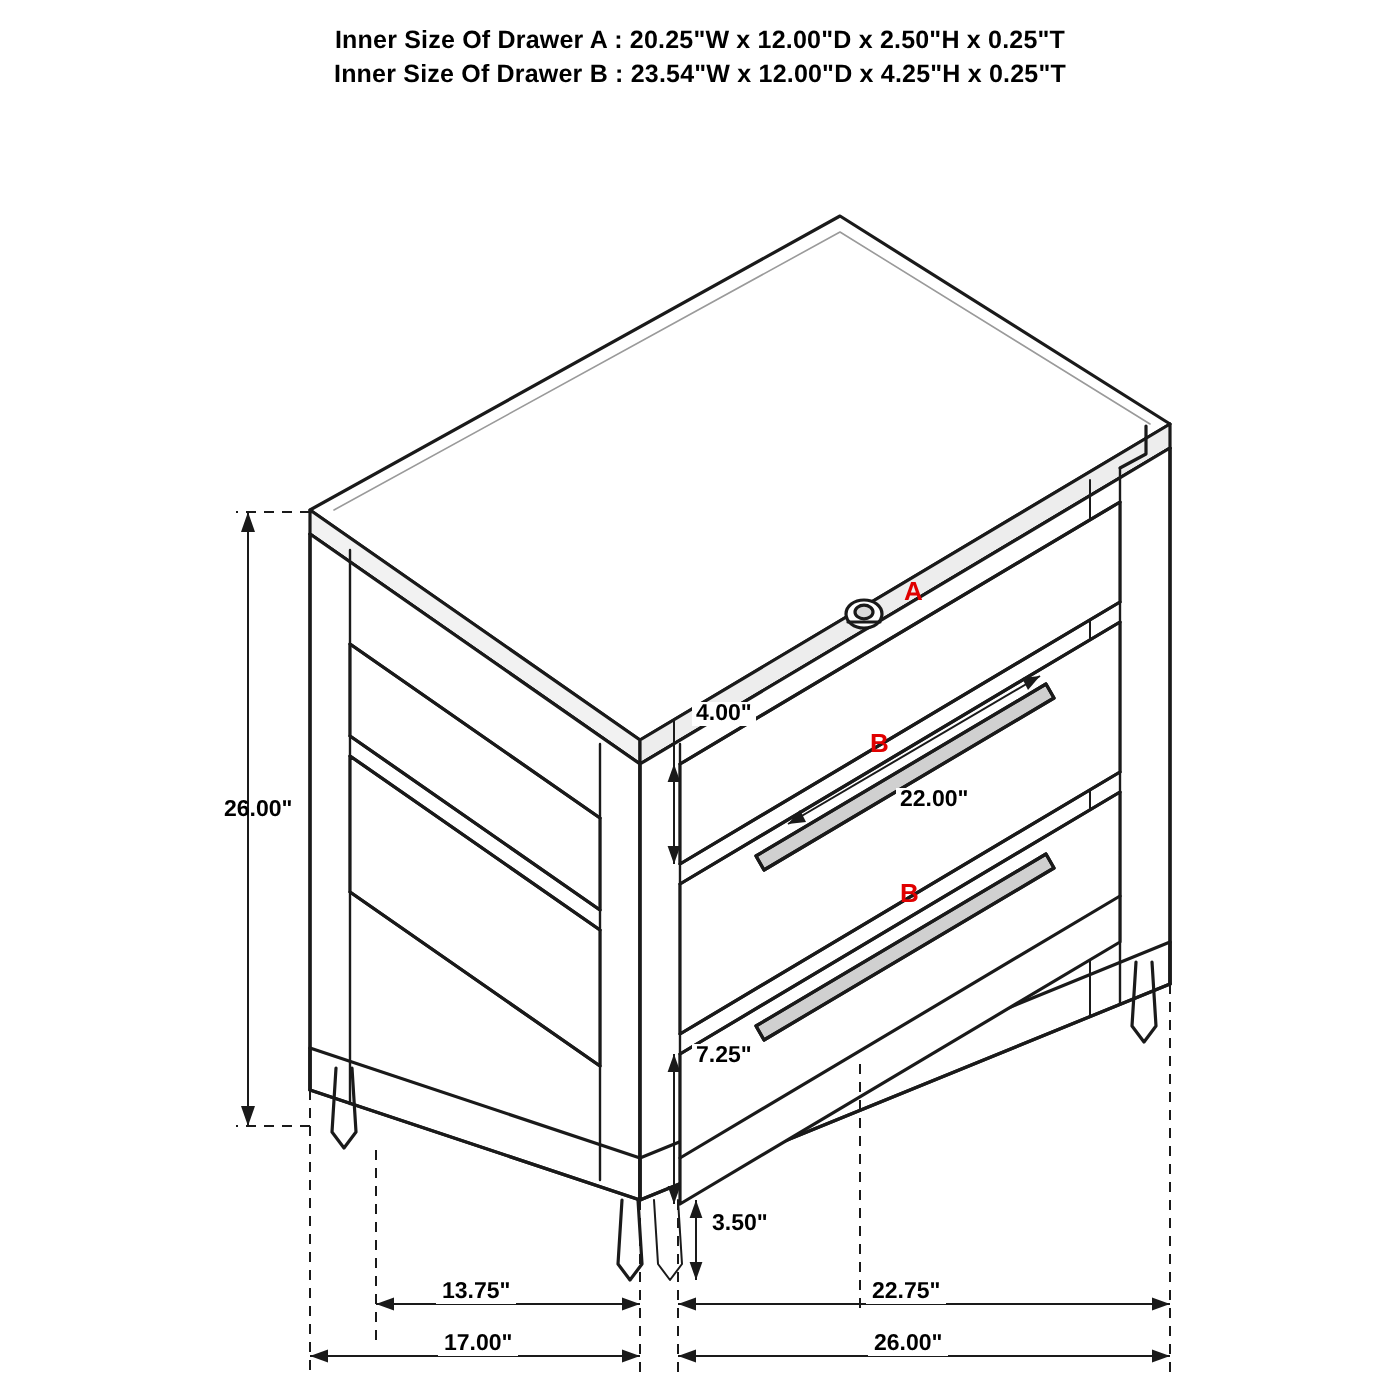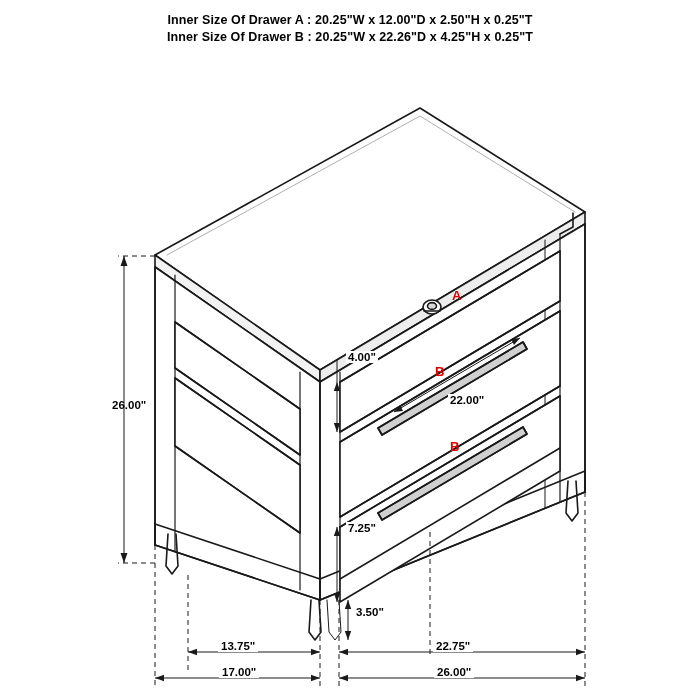--- a/index.html
+++ b/index.html
@@ -56,21 +56,21 @@
     white-space: nowrap;
   }
 </style>
 </head>
 <body>
 
 <div id="stage">
 
   <div class="hdr">
     <div class="line1">Inner Size Of Drawer A : 20.25"W x 12.00"D x 2.50"H x 0.25"T</div>
-    <div class="line2">Inner Size Of Drawer B : 20.25"W x 22.26"D x 4.25"H x 0.25"T</div>
+    <div class="line2">Inner Size Of Drawer B : 23.54"W x 12.00"D x 4.25"H x 0.25"T</div>
   </div>
 
   <svg class="drawing" viewBox="0 0 700 700">
     <g fill="none" stroke="#1a1a1a" stroke-width="1.6" stroke-linejoin="round" stroke-linecap="round">
 
       <g>
         <polygon points="155,255 420,108 585,212 320,370" fill="#ffffff"></polygon>
         <polygon points="155,255 320,370 320,382 155,267" fill="#f2f2f2"></polygon>
         <polygon points="320,370 585,212 585,224 320,382" fill="#ededed"></polygon>
         <polyline points="155,267 320,382 585,224"></polyline>

